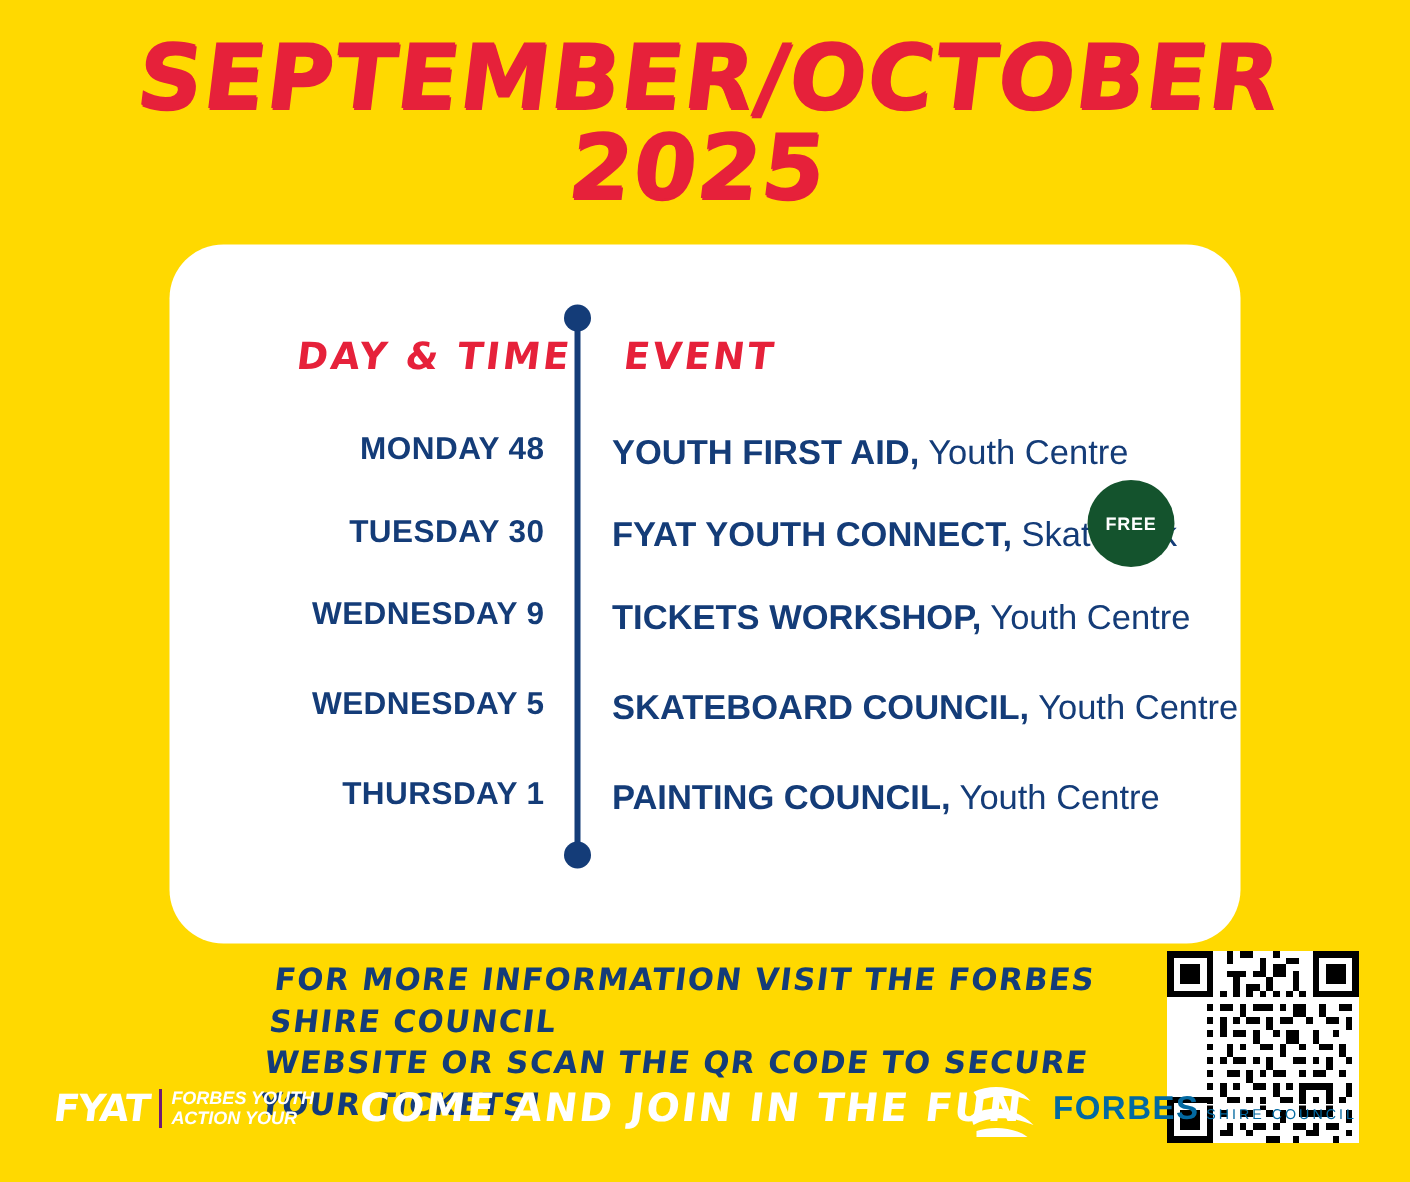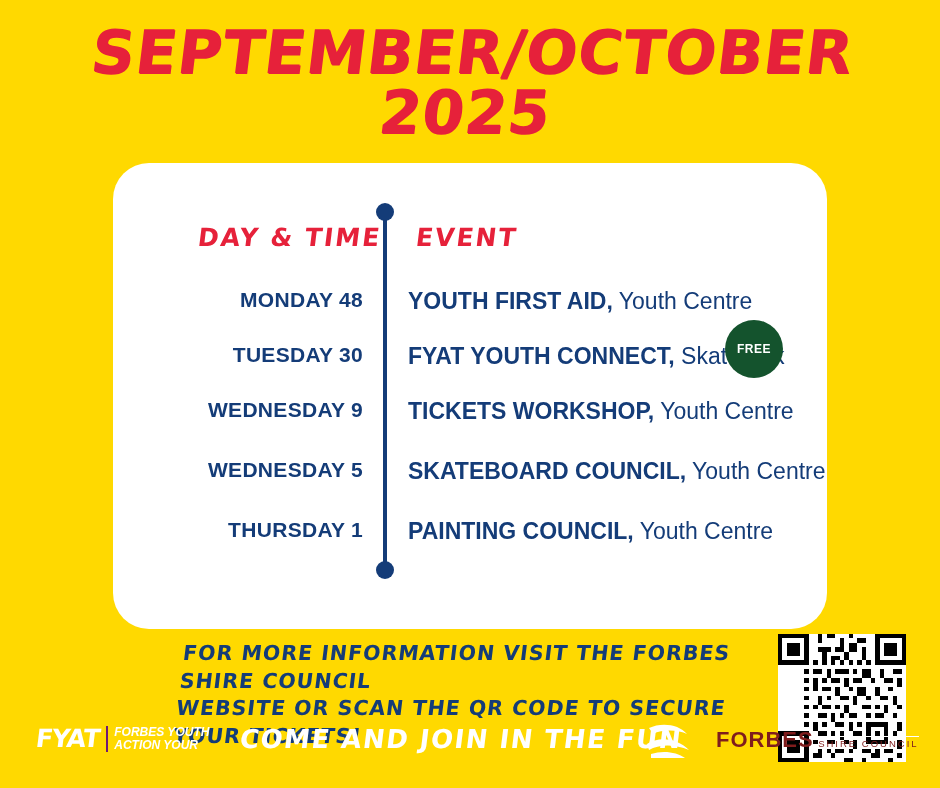--- a/index.html
+++ b/index.html
@@ -205,22 +205,22 @@
     letter-spacing: 1.5px;
     transform: skewX(-7deg);
   }
 
   .council-logo {
     position: absolute;
     left: 645px;
     bottom: 28px;
     display: flex;
     align-items: center;
-    gap: 25px;
-    color: #7f1d1d;
+    gap: 11px;
+    color: #0369a1;
   }
   .council-logo .swoosh {
     width: 46px;
     height: 40px;
     position: relative;
   }
   .council-logo .swoosh svg { display: block; }
   .council-logo .council-words .l1 {
     font-family: "Liberation Sans", sans-serif;
     font-weight: bold;

